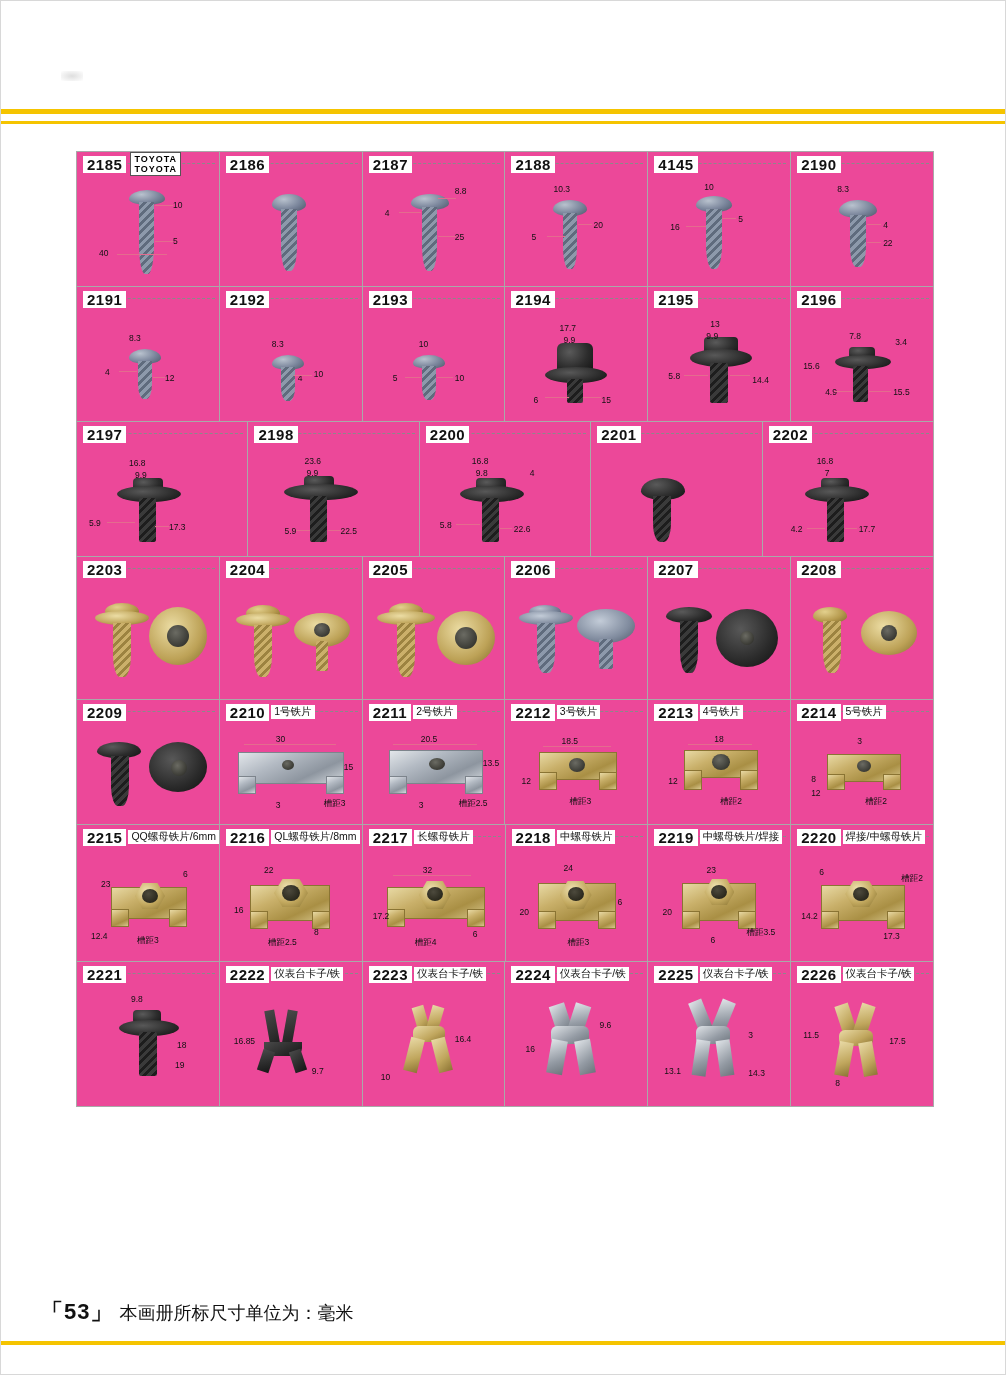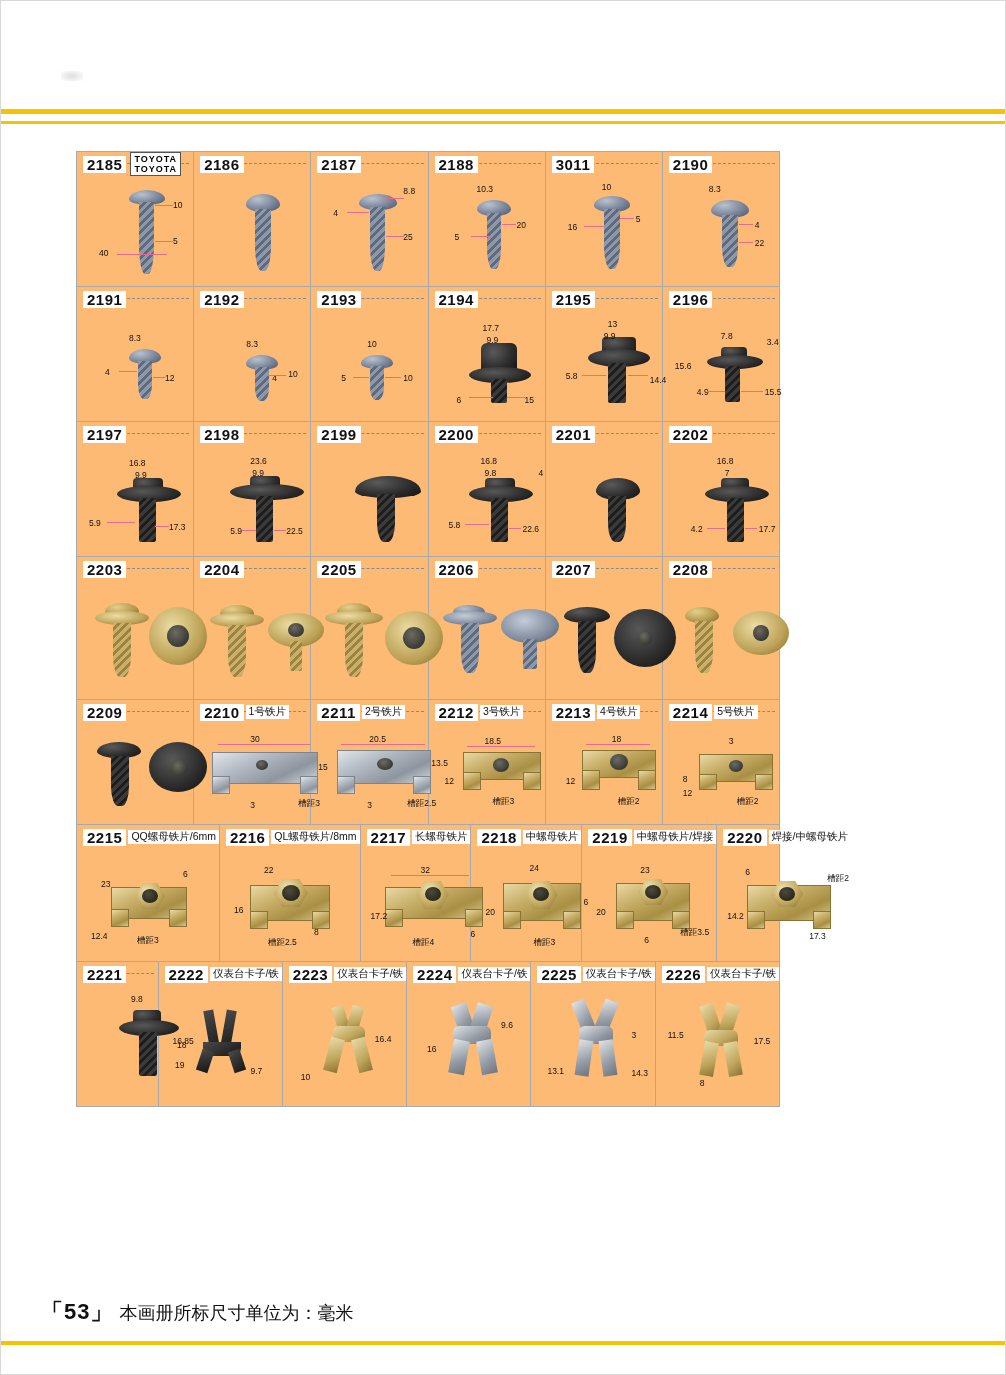--- a/index.html
+++ b/index.html
@@ -19,24 +19,24 @@
   .rule-top{
     position:absolute;left:0;right:0;height:5px;background:#f5c400;
   }
   .rule-a{top:108px;}
   .rule-b{top:120px;height:3px;background:#f5c400;}
   .rule-bottom{position:absolute;left:0;right:0;top:1340px;height:4px;background:#f5c400;}
 
   .grid{
     position:absolute;
     left:75px;top:150px;
-    width:704px;
+    width:858px;
     border:1px solid #a9a9a9;
     box-sizing:border-box;
-    background:#fdba74;
+    background:#ec4899;
   }
   .row{
     display:flex;
     border-bottom:1px solid #a9a9a9;
     box-sizing:border-box;
   }
   .row:last-child{border-bottom:none;}
   .cell{
     flex:1 1 0;
     border-right:1px solid #a9a9a9;
@@ -267,21 +267,21 @@
           <div class="dim" style="left:26px;top:56px;">5</div>
           <div class="dim" style="left:88px;top:44px;">20</div>
           <div class="lnb" style="left:42px;top:60px;width:18px;"></div>
           <div class="lnb" style="left:73px;top:48px;width:14px;"></div>
         </div>
       </div>
 
       <div class="cell">
         <div class="cell-head">
           <span class="dash"></span>
-          <span class="code">3011</span>
+          <span class="code">4145</span>
         </div>
         <div class="art">
           <div class="head" style="left:48px;top:20px;width:36px;height:16px;"></div>
           <div class="shaft" style="left:58px;top:33px;width:16px;height:60px;border-radius:0 0 40% 40%;"></div>
           <div class="dim" style="left:56px;top:6px;">10</div>
           <div class="dim" style="left:90px;top:38px;">5</div>
           <div class="dim" style="left:22px;top:46px;">16</div>
           <div class="lnb" style="left:38px;top:50px;width:20px;"></div>
           <div class="lnb" style="left:74px;top:42px;width:14px;"></div>
         </div>
@@ -440,30 +440,20 @@
           <div class="shaft-blk" style="left:62px;top:50px;width:17px;height:46px;"></div>
           <div class="dim" style="left:56px;top:10px;">23.6</div>
           <div class="dim" style="left:58px;top:22px;">9.9</div>
           <div class="dim" style="left:36px;top:80px;">5.9</div>
           <div class="dim" style="left:92px;top:80px;">22.5</div>
           <div class="lnb" style="left:48px;top:84px;width:14px;"></div>
           <div class="lnb" style="left:80px;top:84px;width:12px;"></div>
         </div>
       </div>
 
-      <div class="cell">
-        <div class="cell-head">
-          <span class="dash"></span>
-          <span class="code">2199</span>
-        </div>
-        <div class="art">
-          <div class="head-blk" style="left:44px;top:30px;width:66px;height:22px;border-radius:50%/70% 70% 30% 30%;"></div>
-          <div class="shaft-blk" style="left:66px;top:48px;width:18px;height:48px;border-radius:0 0 40% 40%;"></div>
-        </div>
-      </div>
 
       <div class="cell">
         <div class="cell-head">
           <span class="dash"></span>
           <span class="code">2200</span>
         </div>
         <div class="art">
           <div class="head-blk" style="left:56px;top:32px;width:30px;height:14px;border-radius:4px;"></div>
           <div class="washer-blk" style="left:40px;top:40px;width:64px;height:16px;"></div>
           <div class="shaft-blk" style="left:62px;top:52px;width:17px;height:44px;"></div>

